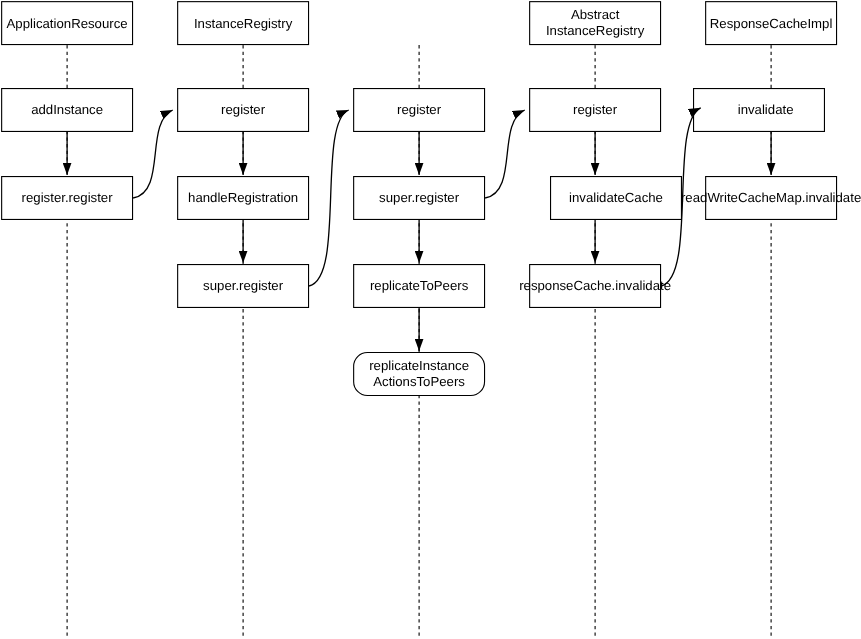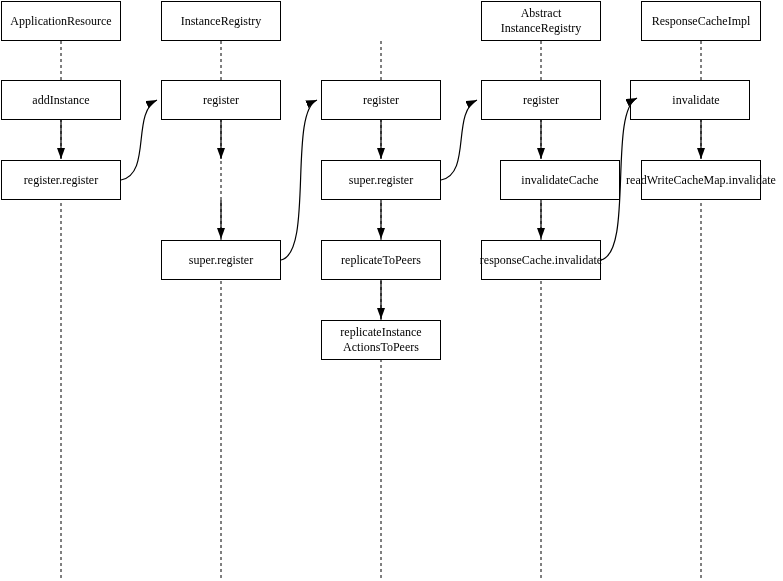--- a/index.html
+++ b/index.html
@@ -2,21 +2,21 @@
 <html><head>
 <meta charset="utf-8">
 <style>
   html, body { margin: 0; padding: 0; background: #ffffff; }
   .canvas {
     position: relative;
     width: 783px;
     height: 581px;
     background: #ffffff;
     overflow: hidden;
-    font-family: Liberation Serif, serif;
+    font-family: Liberation Sans, sans-serif;
   }
   svg.layer {
     position: absolute;
     left: 0; top: 0;
   }
   svg.under { z-index: 0; }
   svg.over  { z-index: 2; pointer-events: none; }
   .box {
     position: absolute;
     box-sizing: border-box;
@@ -71,26 +71,27 @@
   <div class="box" style="left:1px;   top:1px;"><span class="lbl">ApplicationResource</span></div>
   <div class="box" style="left:161px; top:1px;"><span class="lbl">InstanceRegistry</span></div>
   <div class="box" style="left:481px; top:1px;"><span class="lbl">Abstract
 InstanceRegistry</span></div>
   <div class="box" style="left:641px; top:1px;"><span class="lbl">ResponseCacheImpl</span></div>
 
   <div class="box" style="left:1px; top:80px;"><span class="lbl">addInstance</span></div>
   <div class="box" style="left:1px; top:160px;"><span class="lbl">register.register</span></div>
 
   <div class="box" style="left:161px; top:80px;"><span class="lbl">register</span></div>
+  <div class="box" style="left:161px; top:160px;"><span class="lbl">handleRegistration</span></div>
   <div class="box" style="left:161px; top:240px;"><span class="lbl">super.register</span></div>
 
   <div class="box" style="left:321px; top:80px;"><span class="lbl">register</span></div>
   <div class="box" style="left:321px; top:160px;"><span class="lbl">super.register</span></div>
   <div class="box" style="left:321px; top:240px;text-align:center;"><span class="lbl">replicateToPeers</span></div>
-  <div class="box" style="left:321px; top:320px;"><span class="lbl">replicateInstance
+  <div class="box" style="left:321px; top:320px;border-radius:13px;"><span class="lbl">replicateInstance
 ActionsToPeers</span></div>
 
   <div class="box" style="left:481px; top:80px;"><span class="lbl">register</span></div>
   <div class="box" style="left:500px; top:160px;"><span class="lbl">invalidateCache</span></div>
   <div class="box" style="left:481px; top:240px;"><span class="lbl nowrap">responseCache.invalidate</span></div>
 
   <div class="box" style="left:630px; top:80px;padding-left:12px;"><span class="lbl">invalidate</span></div>
   <div class="box" style="left:641px; top:160px;"><span class="lbl nowrap">readWriteCacheMap.invalidate</span></div>
 
   <svg class="layer over" width="783" height="581" viewBox="0 0 783 581">

